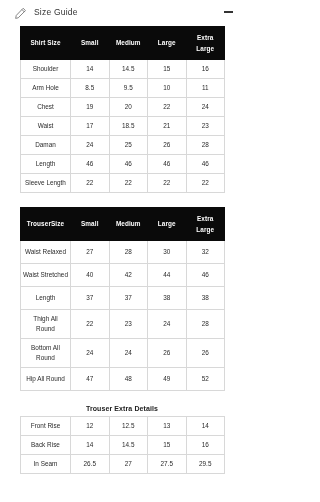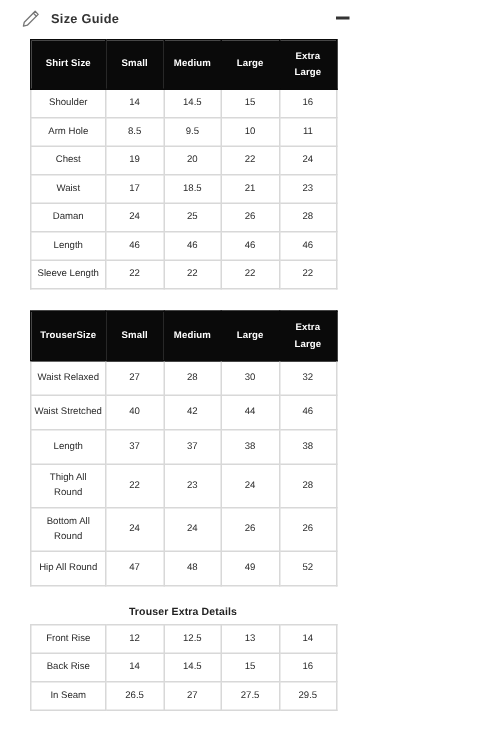--- a/index.html
+++ b/index.html
@@ -17,21 +17,20 @@
     background: #ffffff;
     padding: 0;
     position: relative;
   }
   
   .header {
     display: flex;
     align-items: center;
     height: 26px;
     padding: 0 10px 2px 14px;
-    font-weight: bold;
   }
   .header-icon {
     width: 13px;
     height: 13px;
     flex: 0 0 auto;
     color: #555;
     display: block;
   }
   .header-title {
     font-size: 8.5px;

